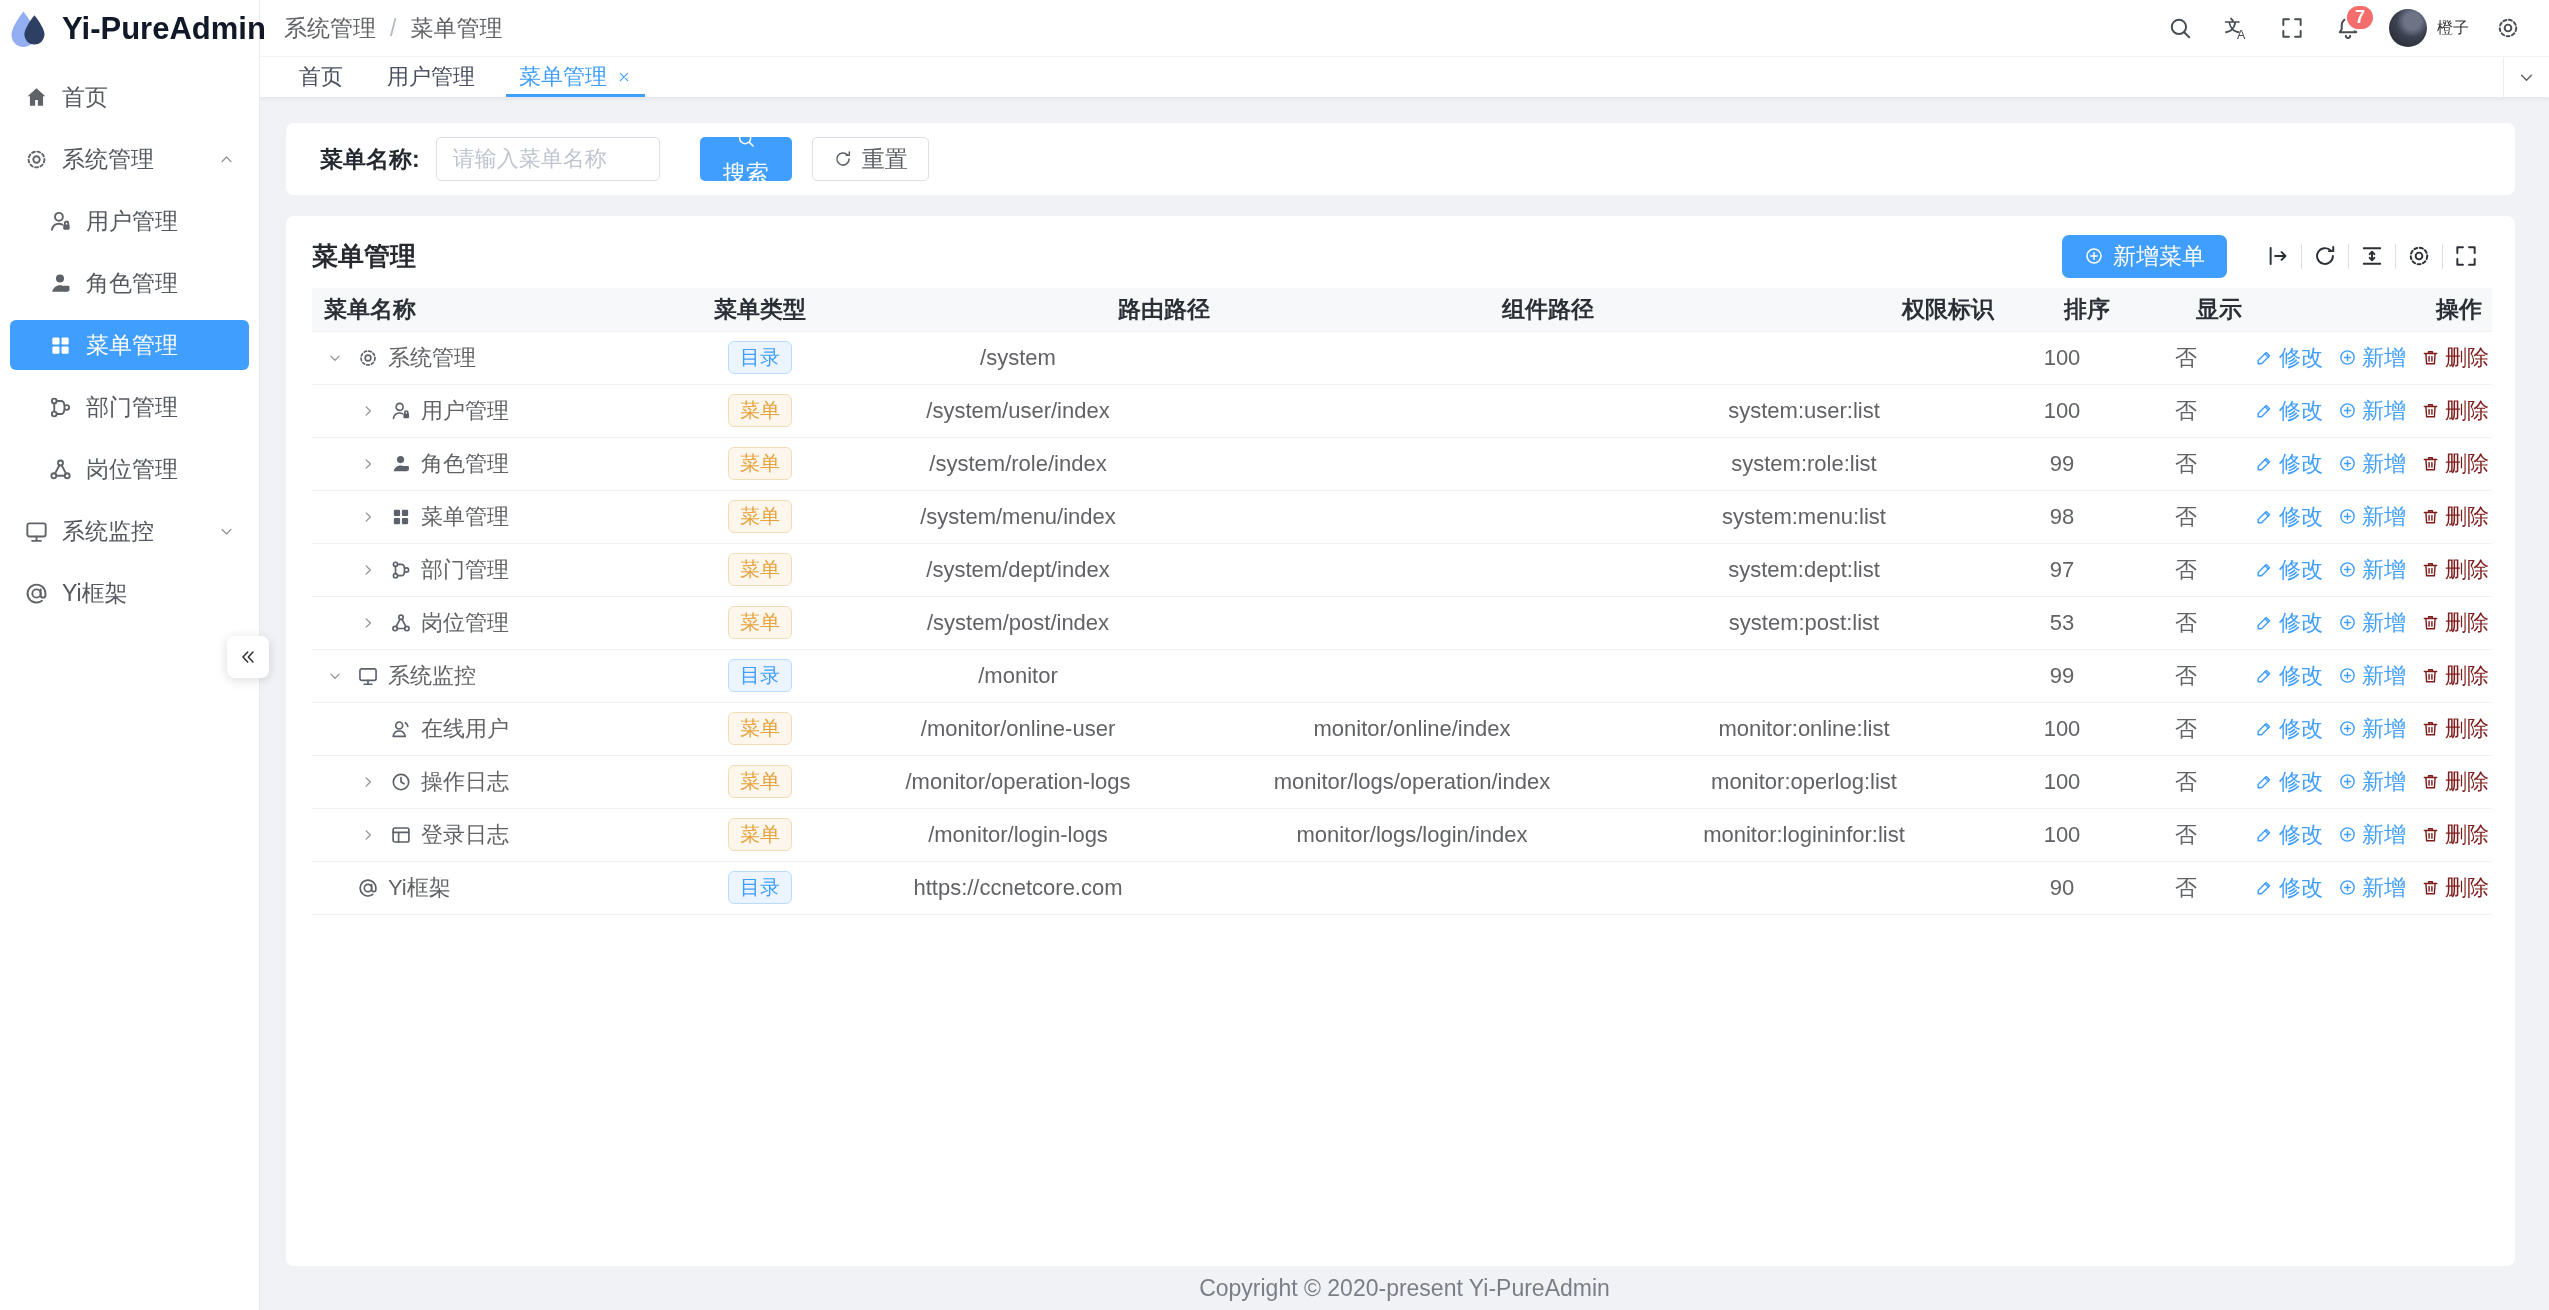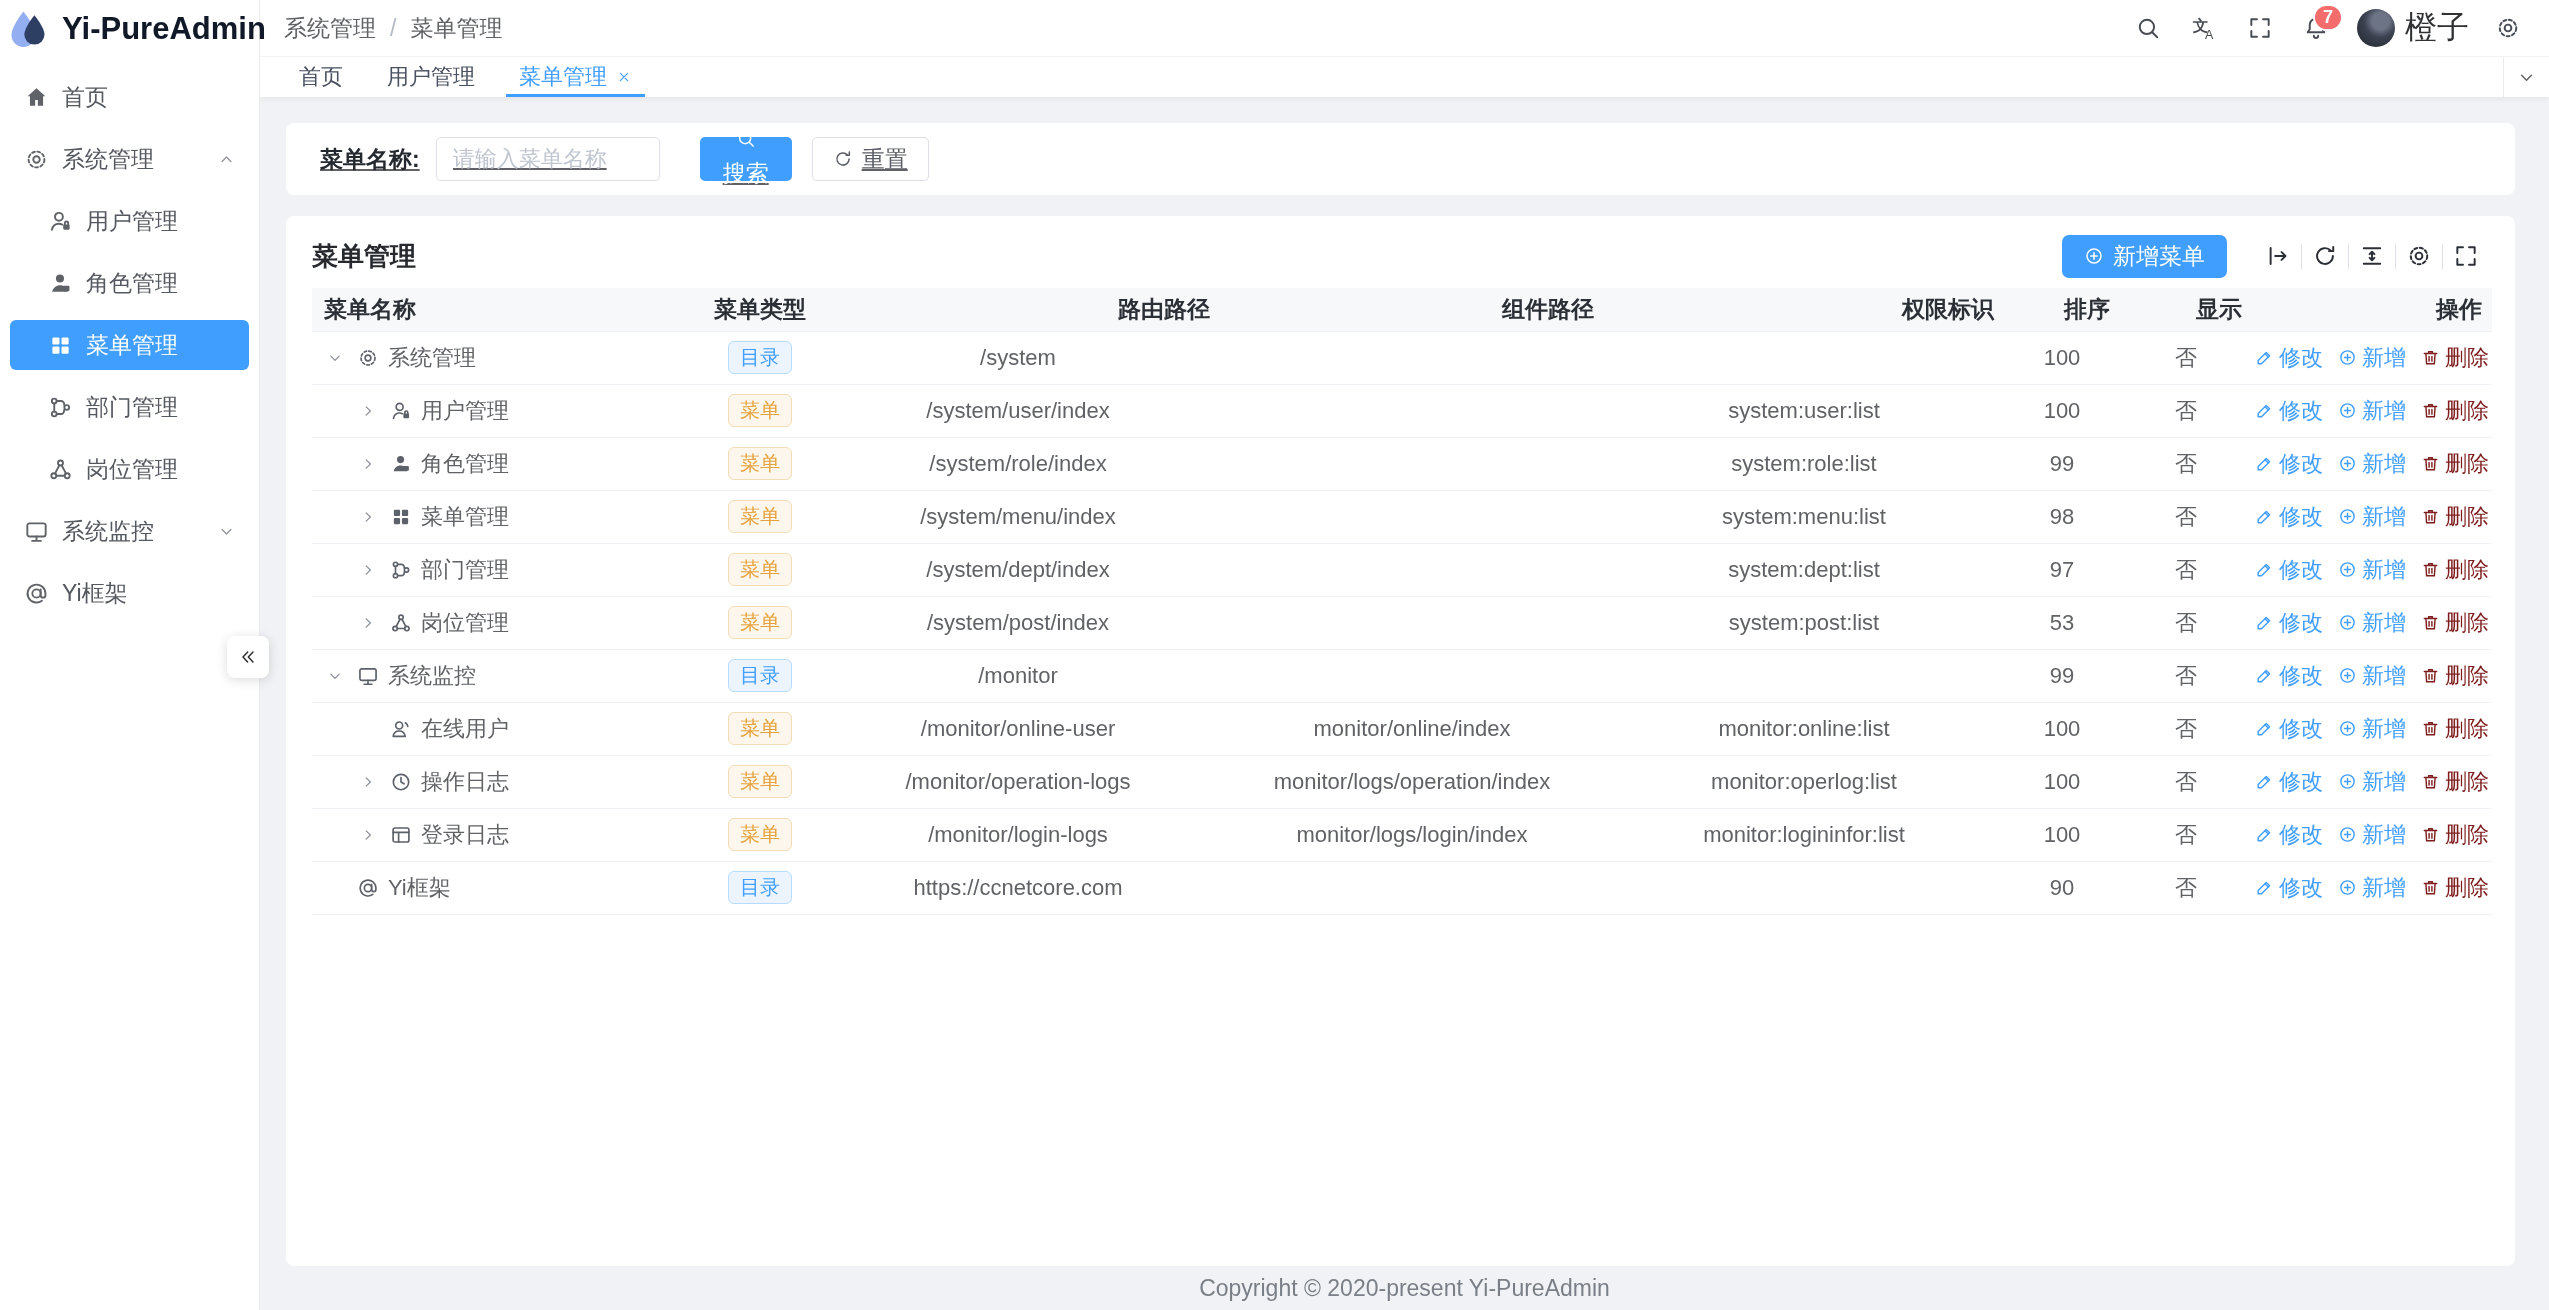--- a/index.html
+++ b/index.html
@@ -31,35 +31,35 @@
 
   
   .header { position:absolute; left:260px; top:0; right:0; height:57px; background:#fff; display:flex; align-items:center; padding:0 16px 0 24px; border-bottom:1px solid #f1f2f3; z-index:4; }
   .crumb { display:flex; align-items:center; gap:14px; font-size:23px; color:#606266; }
   .crumb .sep { color:#b4bac4; }
   .hd-right { margin-left:auto; display:flex; align-items:center; gap:6px; }
   .hd-btn { width:50px; height:50px; display:flex; align-items:center; justify-content:center; font-size:26px; color:#484c53; cursor:pointer; position:relative; border-radius:6px; }
   .badge { position:absolute; top:1px; right:-2px; min-width:30px; height:27px; padding:0 7px; background:var(--danger,#f56c6c); border-radius:14px; color:#fff; font-size:18px; font-weight:bold; display:flex; align-items:center; justify-content:center; border:2px solid #fff; }
   .avatar { width:38px; height:38px; border-radius:50%; margin:0 4px 0 10px; flex:none;
     background:radial-gradient(circle at 62% 32%, #6d7486 0 24%, #3c4250 46%, #1f232c 100%); }
-  .user-name { font-size:32px; color:#303133; margin-right:8px; cursor:pointer; }
+  .user-name { font-size:16px; color:#303133; margin-right:8px; cursor:pointer; }
 
   
   .tabbar { position:absolute; left:260px; top:57px; right:0; height:40px; background:#fff; display:flex; box-shadow:0 2px 5px rgba(0,0,0,.06); z-index:3; }
   .tabs { display:flex; align-items:stretch; padding-left:22px; gap:10px; flex:1; }
   .tab { display:flex; align-items:center; gap:9px; padding:0 17px; font-size:22px; color:#495060; cursor:pointer; position:relative; white-space:nowrap; }
   .tab.active { color:var(--primary,#409eff); }
   .tab.active::after { content:""; position:absolute; left:4px; right:4px; bottom:0; height:3px; background:var(--primary,#409eff); }
   .tab-close { font-size:16px; }
   .tab-more { width:46px; border-left:1px solid #ececec; display:flex; align-items:center; justify-content:center; color:#606266; font-size:19px; cursor:pointer; }
 
   
   .main { position:absolute; left:260px; top:97px; right:0; bottom:0; }
   .card { background:#fff; border-radius:8px; }
-  .search-card { margin:26px 34px 0 26px; height:72px; display:flex; align-items:center; padding:0 34px;text-decoration:underline; }
+  .search-card { margin:26px 34px 0 26px; height:72px; display:flex; align-items:center; padding:0 34px; }
   .search-label { font-size:23px; font-weight:bold; color:#24292f; margin-right:16px; white-space:nowrap; }
   .search-input { width:224px; height:44px; border:1px solid #dcdfe6; border-radius:5px; padding:0 16px; font-size:22px; color:#606266; font-family:inherit; outline:none; background:#fff; }
   .search-input::placeholder { color:#bfc5cf; }
   .btn { display:inline-flex; align-items:center; justify-content:center; gap:9px; height:44px; border-radius:5px; font-size:23px; cursor:pointer; border:1px solid transparent; font-family:inherit; white-space:nowrap; }
   .btn .i { font-size:20px; }
   .btn-primary { background:var(--primary,#409eff); color:#fff; }
   .btn-plain { background:#fff; border-color:#dcdfe6; color:#5a5e66; }
   .search-btn { margin-left:40px; padding:0 22px;flex-direction:column; }
   .reset-btn { margin-left:20px; padding:0 20px;text-align:right; }
 

